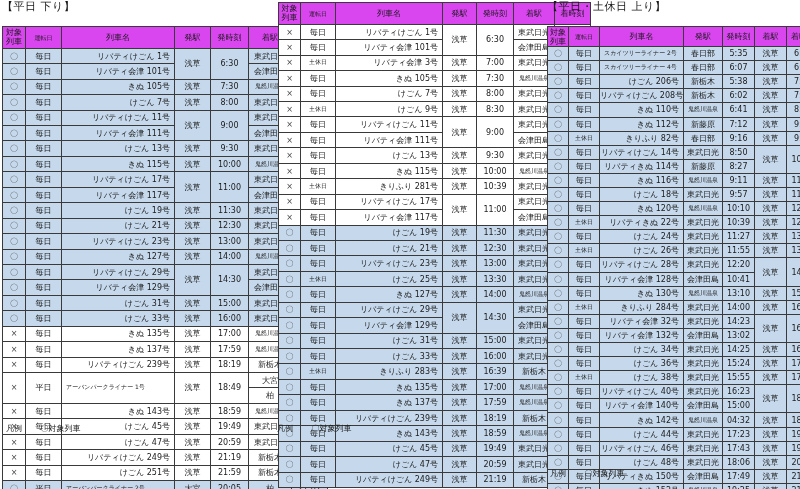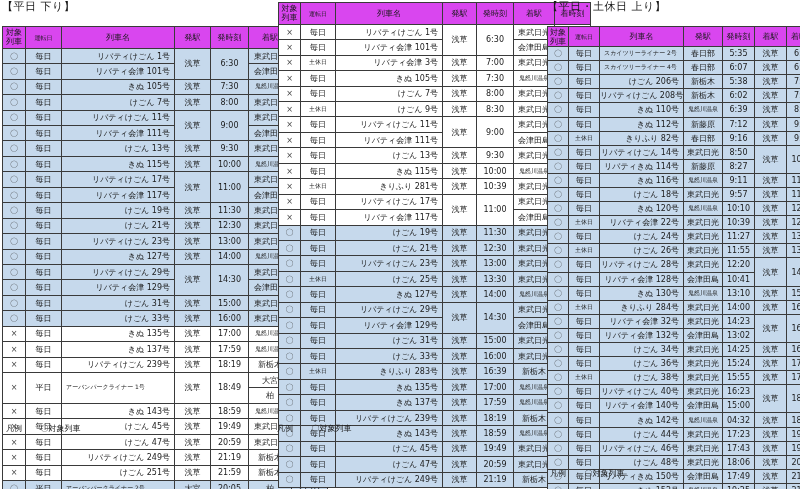--- a/index.html
+++ b/index.html
@@ -675,21 +675,21 @@
           <td class="depst">新栃木</td>
           <td class="deptime">6:02</td>
           <td class="arrst">浅草</td>
           <td class="arrtime">7:33</td>
         </tr>
         <tr class="target" style="height: 14.1px;">
           <td class="mark">〇</td>
           <td class="runday">毎日</td>
           <td class="name">きぬ 110号</td>
           <td class="depst small">鬼怒川温泉</td>
-          <td class="deptime">6:39</td>
+          <td class="deptime">6:41</td>
           <td class="arrst">浅草</td>
           <td class="arrtime">8:50</td>
         </tr>
         <tr class="target" style="height: 14.1px;">
           <td class="mark">〇</td>
           <td class="runday">毎日</td>
           <td class="name">きぬ 112号</td>
           <td class="depst">新藤原</td>
           <td class="deptime">7:12</td>
           <td class="arrst">浅草</td>
@@ -743,21 +743,21 @@
           <td class="runday">毎日</td>
           <td class="name">きぬ 120号</td>
           <td class="depst small">鬼怒川温泉</td>
           <td class="deptime">10:10</td>
           <td class="arrst">浅草</td>
           <td class="arrtime">12:15</td>
         </tr>
         <tr class="target" style="height: 14.1px;">
           <td class="mark">〇</td>
           <td class="runday small">土休日</td>
-          <td class="name">リバティ会津 22号</td>
+          <td class="name">リバティきぬ 22号</td>
           <td class="depst">東武日光</td>
           <td class="deptime">10:39</td>
           <td class="arrst">浅草</td>
           <td class="arrtime">12:35</td>
         </tr>
         <tr class="target" style="height: 14.1px;">
           <td class="mark">〇</td>
           <td class="runday">毎日</td>
           <td class="name">けごん 24号</td>
           <td class="depst">東武日光</td>

